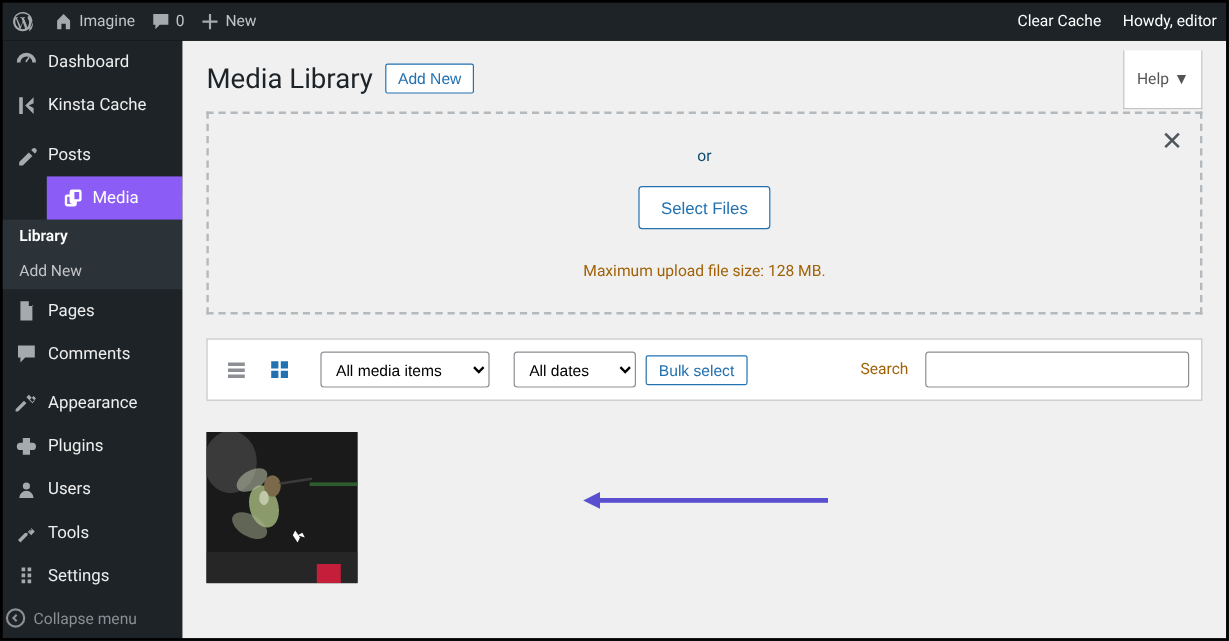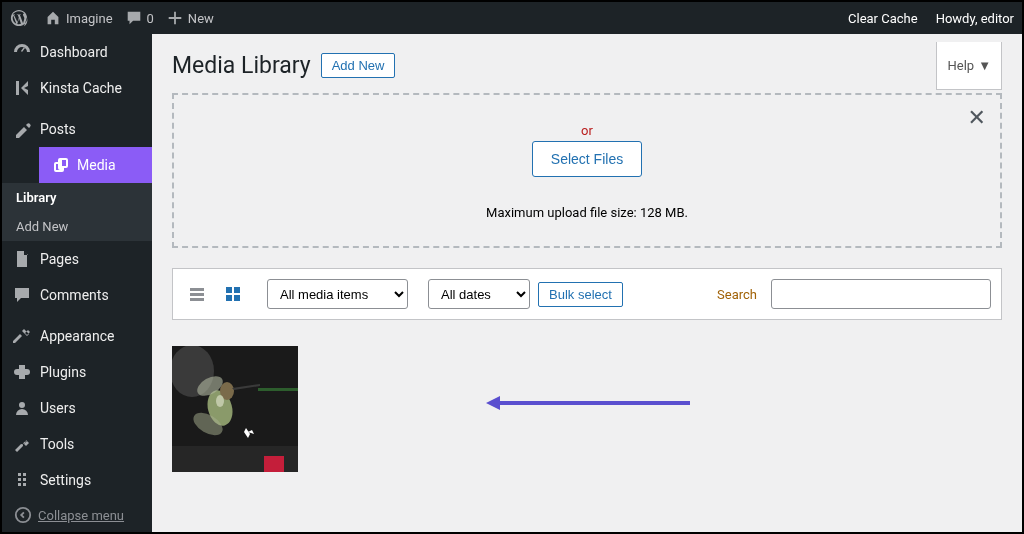--- a/index.html
+++ b/index.html
@@ -14,33 +14,33 @@
 .main { flex: 1; display: flex; overflow: hidden; }
 .sidebar { width: 150px; background: #1d2327; color: #c3c4c7; display: flex; flex-direction: column; font-size: 14px; }
 .menu-item { display: flex; align-items: center; padding: 8px 8px 8px 10px; cursor: pointer; color: #eee; }
 .menu-item svg { width: 20px; height: 20px; fill: #a7aaad; margin-right: 8px; flex-shrink: 0; }
 .menu-item.current { background: #8b5cf6; color: #fff; position: relative; margin-left: 37px; }
 .menu-item.current svg { fill: #fff; }
 .menu-item.current::after { content: ''; position: absolute; right: -8px; top: 50%; transform: translateY(-50%); border: 8px solid transparent; border-right-color: #f0f0f1; }
 .submenu { background: #2c3338; }
 .submenu .sub-item { padding: 7px 10px 7px 14px; cursor: pointer; color: #c3c4c7; font-size: 13px; }
 .submenu .sub-item.current { color: #fff; font-weight: 600; }
-.collapse { margin-top: auto; display: flex; align-items: center; padding: 8px 12px; color: #8c8f94; cursor: pointer; font-size: 13px; text-decoration: underline; }
+.collapse { margin-top: auto; display: flex; align-items: flex-end; padding: 8px 2px; color: #8c8f94; cursor: pointer; font-size: 13px; }
 .collapse svg { width: 18px; height: 18px; fill: #8c8f94; margin-right: 6px; }
 .content { flex: 1; background: #f0f0f1; position: relative; overflow: auto; padding: 0 20px 20px 20px; }
 .help-tab { position: absolute; right: 20px; top: 8px; background: #fff; border: 1px solid #c3c4c7; border-top: none; padding: 16px 10px; font-size: 13px; cursor: pointer; display: flex; align-items: center; gap: 4px; color: #555; }
 .titlerow { display: flex; align-items: center; gap: 10px; padding: 18px 0 14px 0; }
 .titlerow h1 { font-size: 23px; font-weight: 400; color: #1d2327; }
 .btn-outline { border: 1px solid #2271b1; color: #2271b1; background: #fff; padding: 4px 10px; font-size: 13px; cursor: pointer; border-radius: 2px; }
 .dropzone { border: 2px dashed #b4b9be; background: #f0f0f1; padding: 28px 0 26px 0; text-align: center; position: relative; margin-bottom: 20px; }
 .dropzone .close { position: absolute; right: 14px; top: 10px; font-size: 22px; color: #50575e; cursor: pointer; }
 .dropzone h2 { font-size: 22px; font-weight: 400; color: #1d2327; margin-bottom: 12px; }
-.dropzone .or { font-size: 13px; color: #b91c1c; margin-bottom: 3px; }
+.dropzone .or { font-size: 13px; color: #0c4a6e; margin-bottom: 17px; }
 .btn-select { border: 1px solid #2271b1; color: #2271b1; background: #fff; padding: 9px 18px; font-size: 14px; cursor: pointer; border-radius: 3px; }
-.dropzone .max { margin-top: 28px; font-size: 13px; color: #000000; }
+.dropzone .max { margin-top: 28px; font-size: 13px; color: #a16207; }
 .filterbar { background: #fff; border: 1px solid #c3c4c7; padding: 10px 10px; display: flex; align-items: center; gap: 8px; font-size: 13px; }
 .view-btn { width: 28px; height: 28px; display: flex; align-items: center; justify-content: center; cursor: pointer; }
 .view-btn svg { width: 20px; height: 20px; fill: #8c8f94; }
 .view-btn.active svg { fill: #2271b1; }
 select.filter { border: 1px solid #8c8f94; padding: 4px 22px 4px 8px; font-size: 13px; background: #fff; cursor: pointer; height: 30px; border-radius: 3px; margin-left: 12px; }
 .filterbar .spacer { flex: 1; }
 .search-label { font-size: 13px; color: #a16207; margin-right: 6px; }
 .search-input { border: 1px solid #8c8f94; padding: 4px 8px; font-size: 13px; width: 220px; height: 30px; border-radius: 3px; }
 .grid { padding: 26px 0 0 0; position: relative; }
 .thumb { width: 126px; height: 126px; background: #222; cursor: pointer; position: relative; overflow: hidden; }

